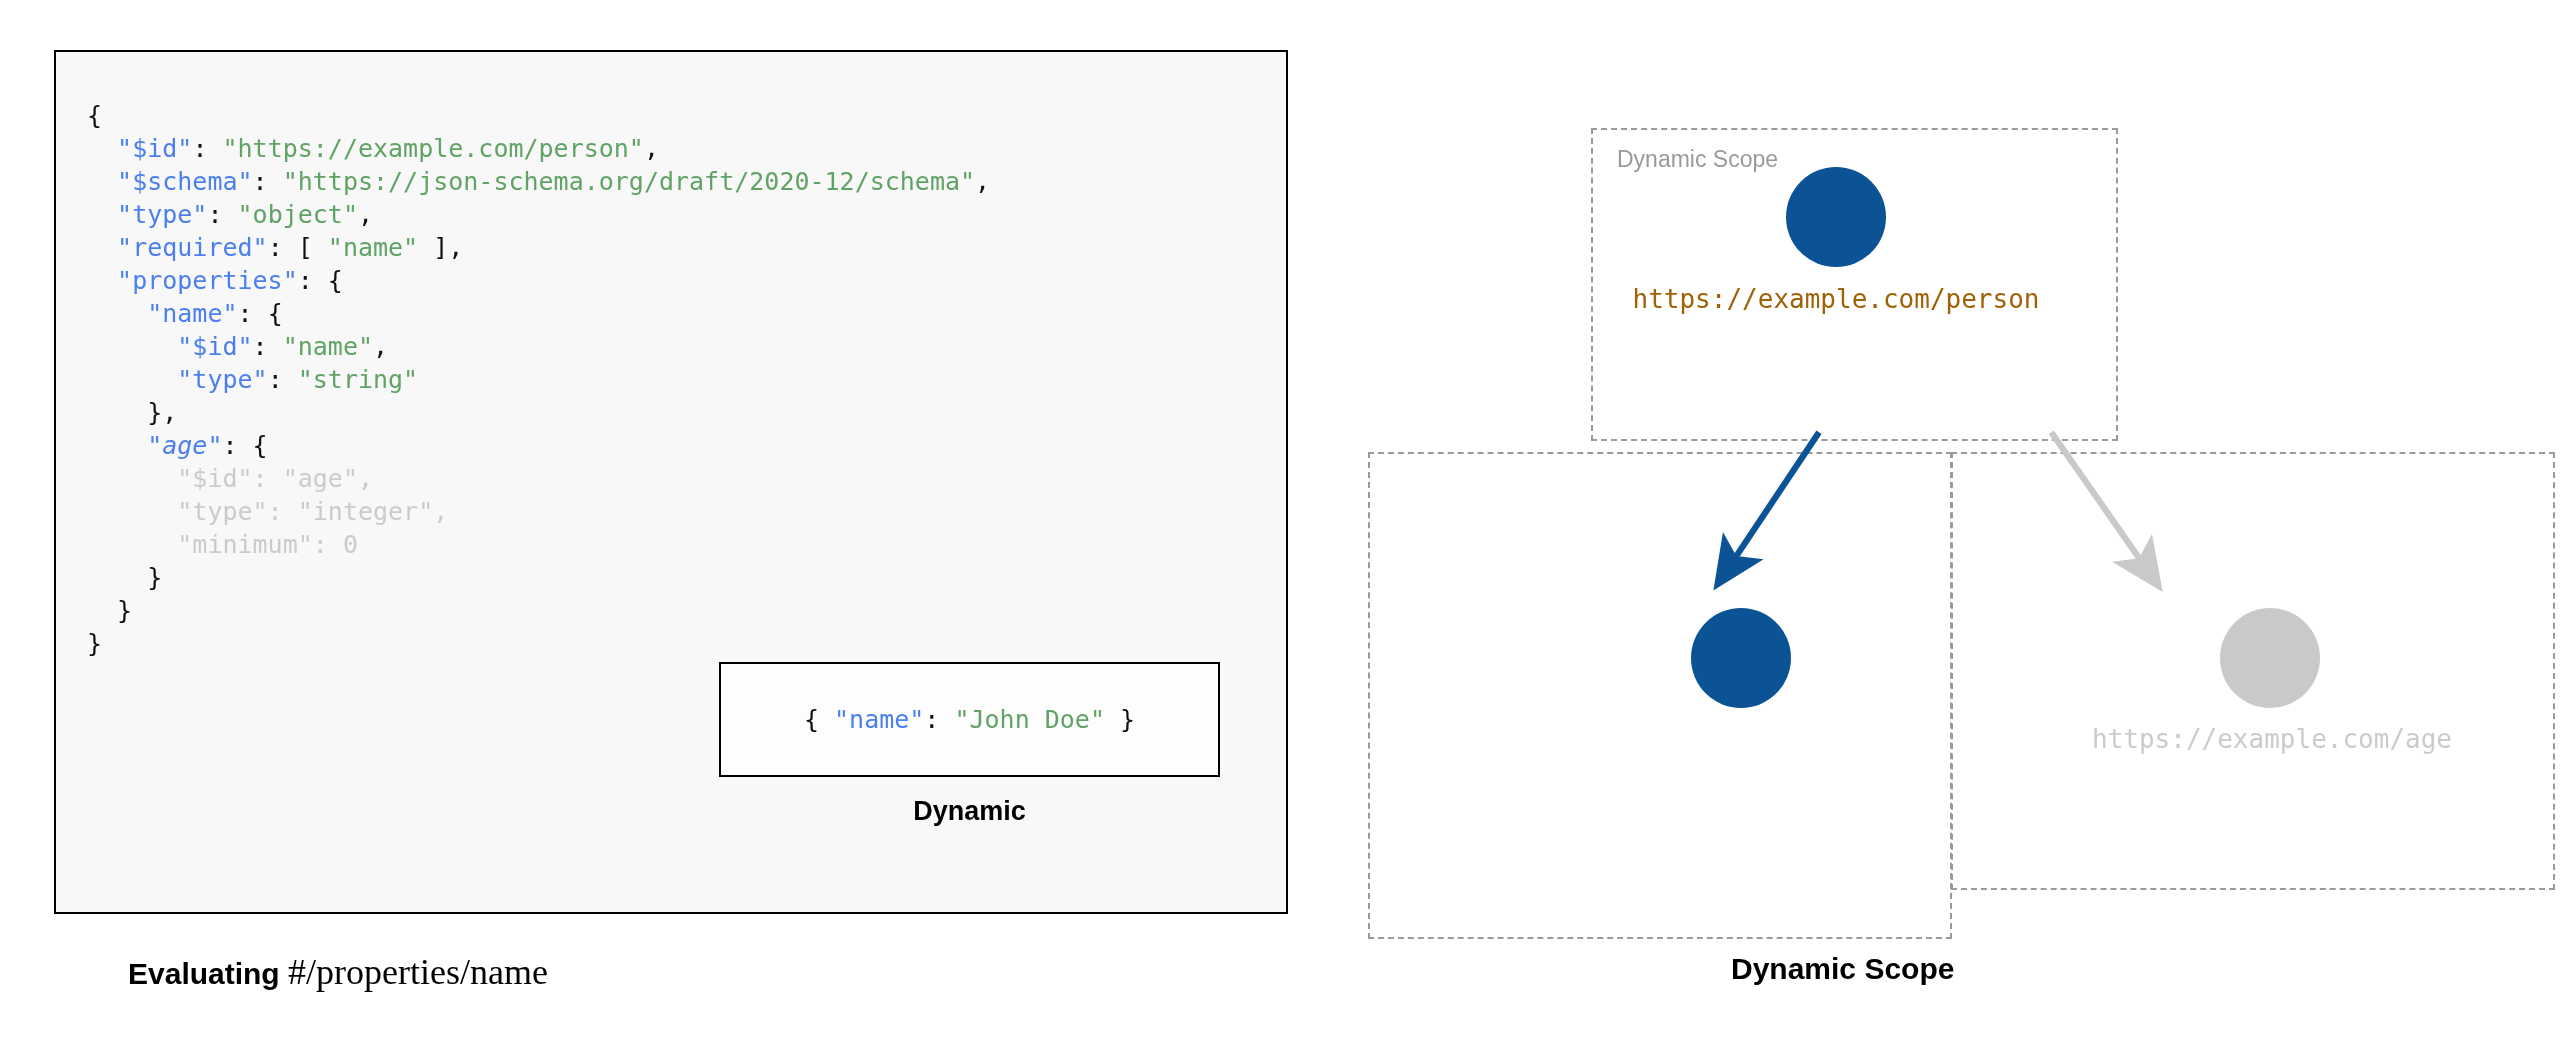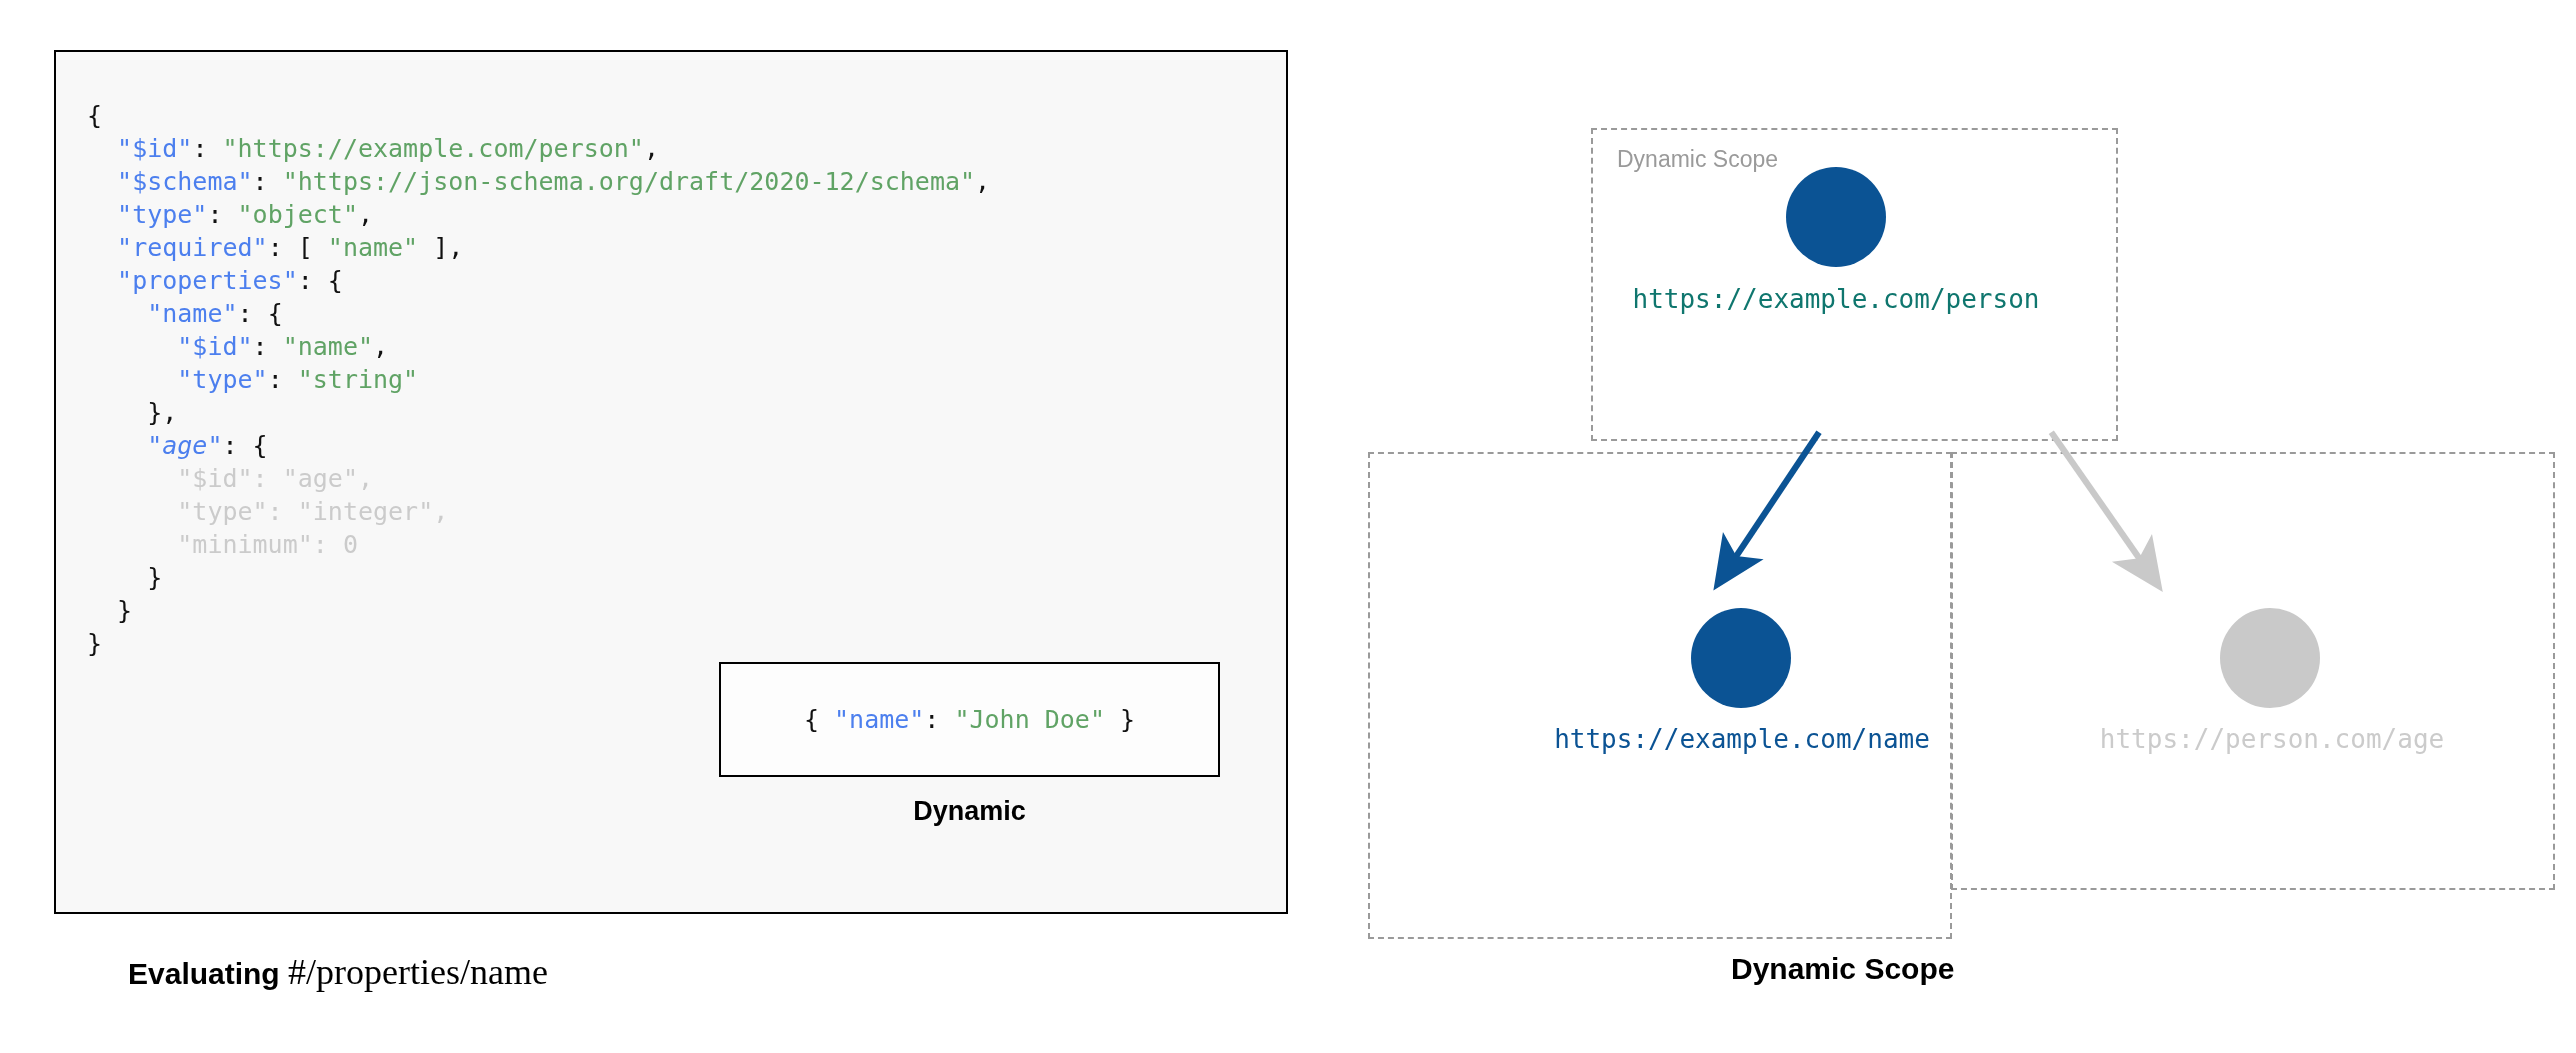--- a/index.html
+++ b/index.html
@@ -66,21 +66,21 @@
   }
 
   .node-circle{position:absolute;border-radius:50%;}
   .node-label{
     position:absolute;text-align:center;white-space:nowrap;
     font-family:"DejaVu Sans Mono","Liberation Mono",monospace;
     font-size:26px;
   }
 
   #circle-person{left:431px;top:65px;width:100px;height:100px;background:#0B5394;}
-  #label-person {left:253px;top:182px;width:456px;color:#0f766e;}
+  #label-person {left:253px;top:182px;width:456px;color:#a16207;}
 
   #circle-name  {left:336px;top:506px;width:100px;height:100px;background:#0B5394;}
   #label-name   {left:159px;top:622px;width:456px;color:#0B5394;}
 
   #circle-age   {left:865px;top:506px;width:100px;height:100px;background:#C9C9C9;}
   #label-age    {left:689px;top:622px;width:456px;color:#CBCBCB;}
 
   #arrows{position:absolute;left:0;top:0;width:1207px;height:837px;
           pointer-events:none;overflow:visible;}
 
@@ -122,20 +122,19 @@
       </marker>
     </defs>
     <line x1="815" y1="580" x2="638" y2="845" stroke="#0B5394" stroke-width="11" marker-end="url(#ah-blue)"></line>
     <line x1="1223" y1="580" x2="1410" y2="848" stroke="#C9C9C9" stroke-width="11" marker-end="url(#ah-grey)"></line>
   </svg>
 
   <div class="node-circle" id="circle-person"></div>
   <div class="node-label" id="label-person">https://example.com/person</div>
 
   <div class="node-circle" id="circle-name"></div>
-  <div class="node-label" id="label-name">https://example.com/name</div>
 
   <div class="node-circle" id="circle-age"></div>
-  <div class="node-label" id="label-age">https://person.com/age</div>
+  <div class="node-label" id="label-age">https://example.com/age</div>
 </div>
 
 <div id="right-caption">Dynamic Scope</div>
 
 
 </body></html>

